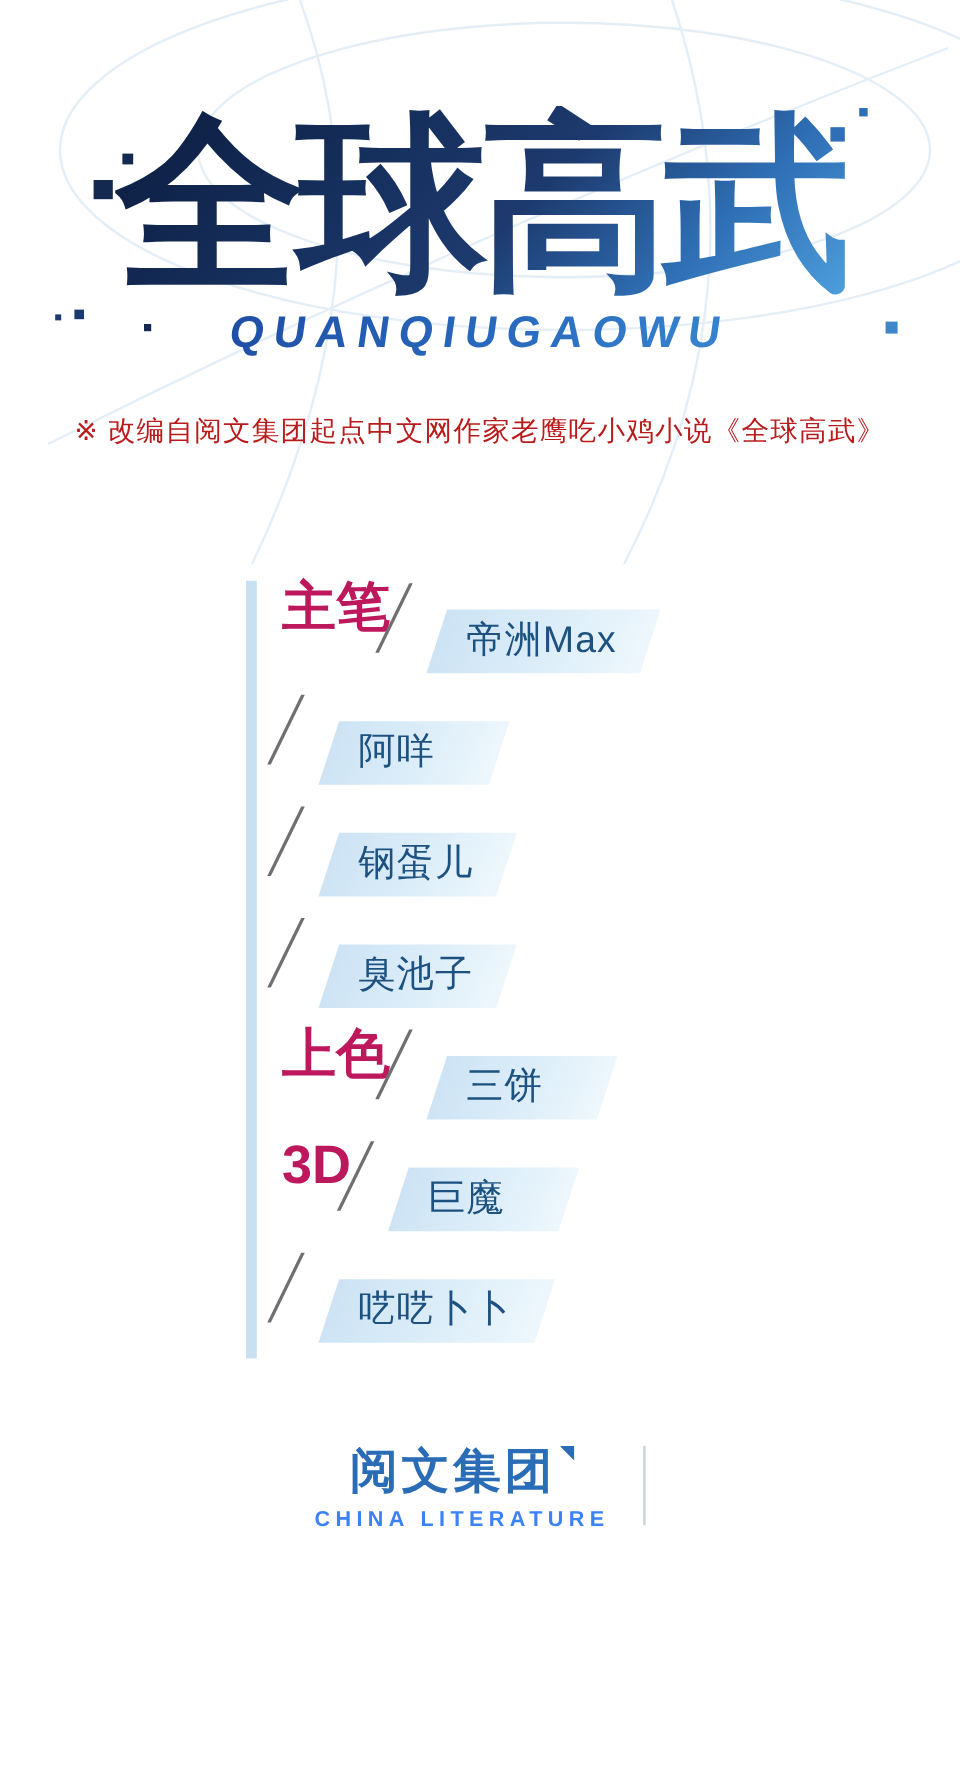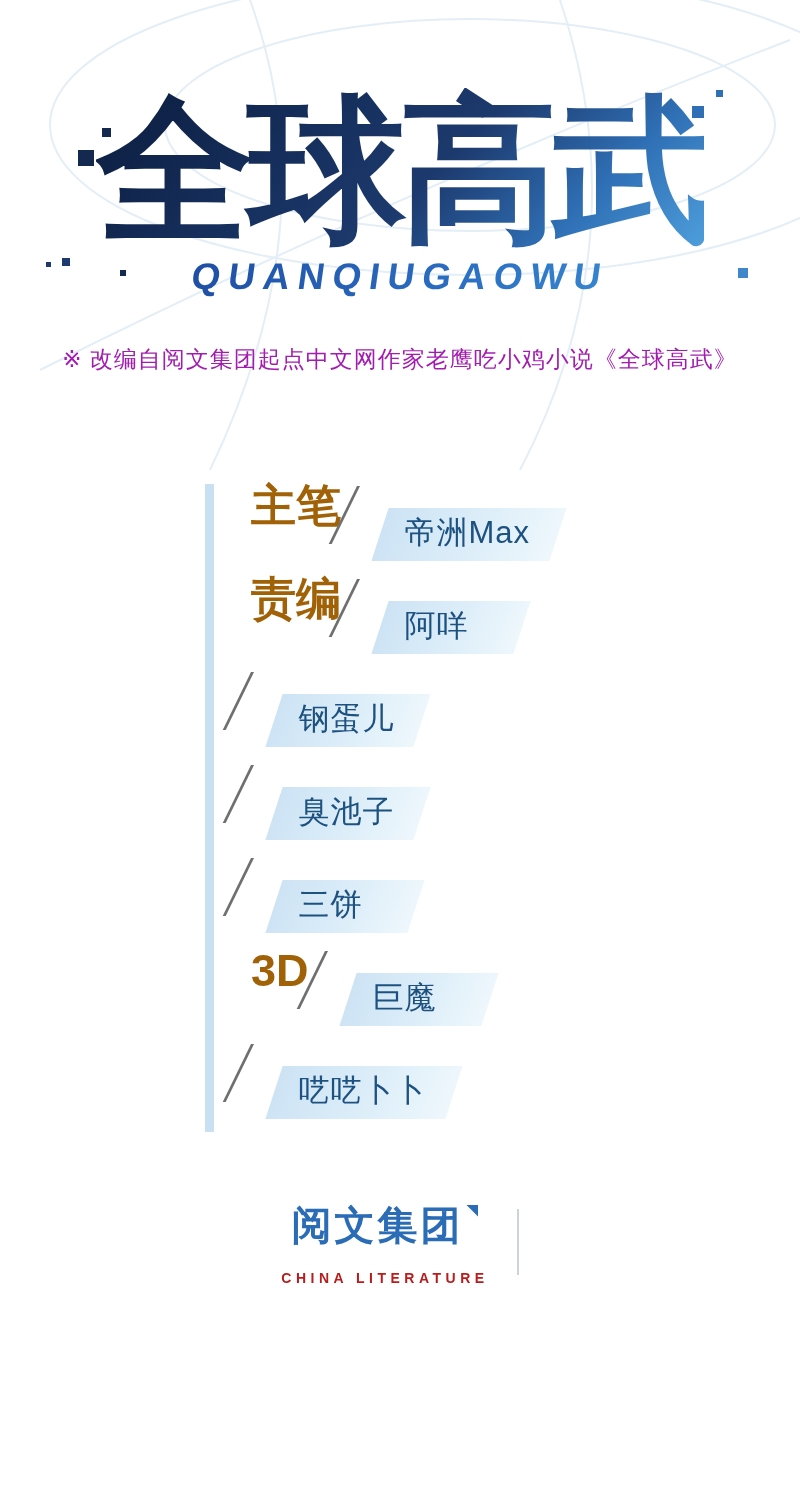--- a/index.html
+++ b/index.html
@@ -39,34 +39,34 @@
     margin-top:2px;
     font-size:37px;font-weight:900;letter-spacing:8px;
     transform:skewX(-8deg);
     background:linear-gradient(100deg,#16388f 0%,#2a6cc0 55%,#45a0e0 100%);
     -webkit-background-clip:text;background-clip:text;
     color:transparent;-webkit-text-fill-color:transparent;
   }
   .tagline{
     position:absolute;top:344px;left:0;right:0;
     text-align:center;z-index:3;
-    font-size:23px;color:#a21caf;letter-spacing:1px;
+    font-size:23px;color:#b91c1c;letter-spacing:1px;
   }
 
   
   .credits{position:absolute;left:205px;top:478px;z-index:3;}
   .accent-bar{
     position:absolute;left:0;top:6px;
     width:9px;height:648px;background:#c9e0f2;
   }
   .rows{margin-left:30px;}
   .credit-row{display:flex;align-items:flex-start;height:93px;}
   .credit-role{
-    font-size:45px;font-weight:700;color:#a16207;
-    line-height:1.25;white-space:nowrap;margin-left:16px;
+    font-size:45px;font-weight:700;color:#be185d;
+    line-height:1.25;white-space:nowrap;
   }
   .slash{
     width:0;height:58px;
     border-left:3px solid #6f6f6f;
     transform:skewX(-26deg);
     transform-origin:top left;
     margin:8px 20px 0 16px;
     flex:none;
   }
   .name-plate{
@@ -93,22 +93,22 @@
   .publisher-name{
     font-size:40px;font-weight:900;color:#2a6cb5;letter-spacing:3px;
     white-space:nowrap;
   }
   .corner-square{
     display:inline-block;width:12px;height:12px;background:#2a6cb5;
     clip-path:polygon(0 0,100% 0,100% 100%);
     margin-left:3px;vertical-align:22px;
   }
   .publisher-sub{
-    margin-top:17px;
-    font-size:14px;font-weight:700;color:#b91c1c;letter-spacing:4.5px;
+    margin-top:3px;
+    font-size:18px;font-weight:700;color:#3b82f6;letter-spacing:4.5px;
   }
   .studio{text-align:left;}
   .studio-name{
     font-size:31px;font-weight:900;color:#2a6cb5;letter-spacing:2px;
     font-style:italic;white-space:nowrap;
   }
   .studio-sub{
     margin-top:2px;
     font-size:28px;font-weight:700;color:#f6a41f;letter-spacing:10px;
     white-space:nowrap;
@@ -160,21 +160,20 @@
 
       <div class="credit-row">
         <span class="credit-role">主笔</span>
         <span class="slash"></span>
         <span class="name-plate">
           <span class="credit-name">帝洲Max</span>
         </span>
       </div>
 
       <div class="credit-row">
-        <span class="credit-role">责编</span>
         <span class="slash"></span>
         <span class="name-plate">
           <span class="credit-name">阿咩</span>
         </span>
       </div>
 
       <div class="credit-row">
         <span class="slash"></span>
         <span class="name-plate">
           <span class="credit-name">钢蛋儿</span>
@@ -182,20 +181,21 @@
       </div>
 
       <div class="credit-row">
         <span class="slash"></span>
         <span class="name-plate">
           <span class="credit-name">臭池子</span>
         </span>
       </div>
 
       <div class="credit-row">
+        <span class="credit-role">上色</span>
         <span class="slash"></span>
         <span class="name-plate">
           <span class="credit-name">三饼</span>
         </span>
       </div>
 
       <div class="credit-row">
         <span class="credit-role">3D</span>
         <span class="slash"></span>
         <span class="name-plate">

